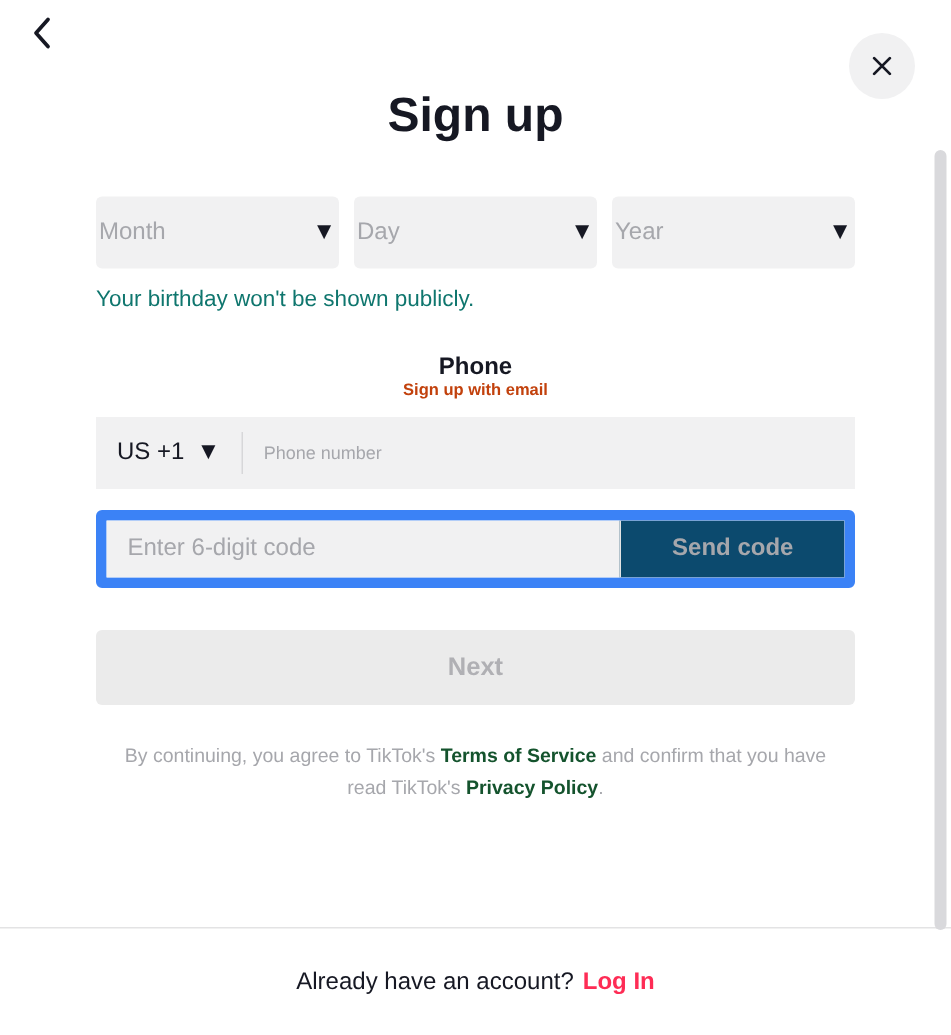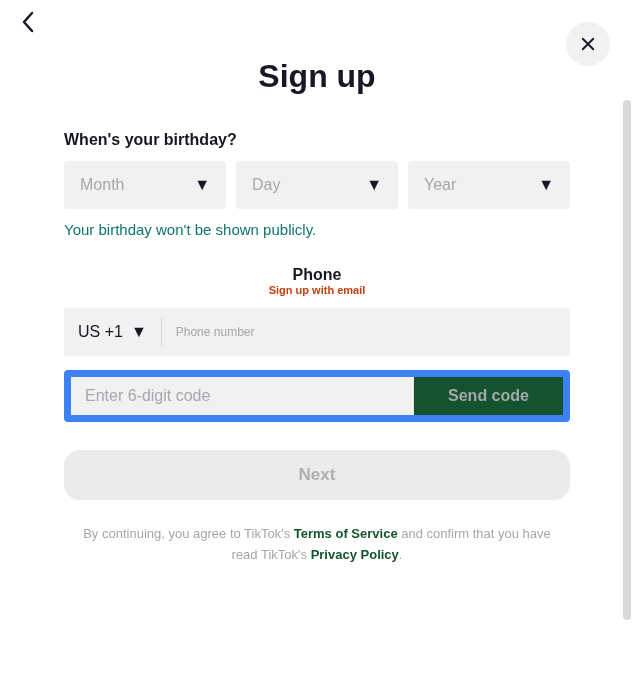--- a/index.html
+++ b/index.html
@@ -75,21 +75,21 @@
       margin-bottom: 12px;
     }
     .select-box {
       flex: 1;
       height: 48px;
       background: #f1f1f2;
       border-radius: 4px;
       display: flex;
       align-items: center;
       justify-content: space-between;
-      padding: 0 16px;
+      padding: 0 2px;
       cursor: pointer;
       color: #a6a7ac;
       font-size: 16px;
     }
     .caret {
       color: #161823;
     }
     .hint {
       font-size: 15px;
       color: #0f766e;
@@ -148,35 +148,35 @@
       flex: 1;
       background: #f1f1f2;
       display: flex;
       align-items: center;
       padding: 0 14px;
       color: #a6a7ac;
       font-size: 16px;
     }
     .send-code {
       width: 150px;
-      background: #14532d;
+      background: #0c4a6e;
       display: flex;
       align-items: center;
       justify-content: center;
       color: #a6a7ac;
       font-size: 16px;
       font-weight: 600;
       cursor: pointer;
       border-left: 1px solid #e3e3e4;
     }
     .next-btn {
       width: 100%;
       height: 50px;
       background: #ebebeb;
-      border-radius: 16px;
+      border-radius: 4px;
       display: flex;
       align-items: center;
       justify-content: center;
       color: #b0b0b4;
       font-size: 17px;
       font-weight: 600;
       cursor: pointer;
       margin-bottom: 24px;
     }
     .legal {
@@ -228,21 +228,20 @@
     <div class="close-btn">
       <svg viewBox="0 0 24 24">
         <path d="M5 5 L19 19 M19 5 L5 19" stroke="#161823" stroke-width="2.5" stroke-linecap="round"></path>
       </svg>
     </div>
   </div>
 
   <div class="title">Sign up</div>
 
   <div class="form">
-    <div class="section-label">When's your birthday?</div>
 
     <div class="birthday-row">
       <div class="select-box">
         <span>Month</span>
         <span class="caret">▼</span>
       </div>
       <div class="select-box">
         <span>Day</span>
         <span class="caret">▼</span>
       </div>
@@ -273,15 +272,19 @@
       <div class="send-code">Send code</div>
     </div>
 
     <div class="next-btn">Next</div>
 
     <div class="legal">
       <span>By continuing, you agree to TikTok's </span><span class="link-dark">Terms of Service</span><span> and confirm that you have read TikTok's </span><span class="link-dark">Privacy Policy</span><span>.</span>
     </div>
   </div>
 
+  <div class="footer">
+    <span>Already have an account?</span>
+    <span class="login-link">Log In</span>
+  </div>
 
   <div class="scrollbar-track"></div>
 </div>
 
 </body></html>

